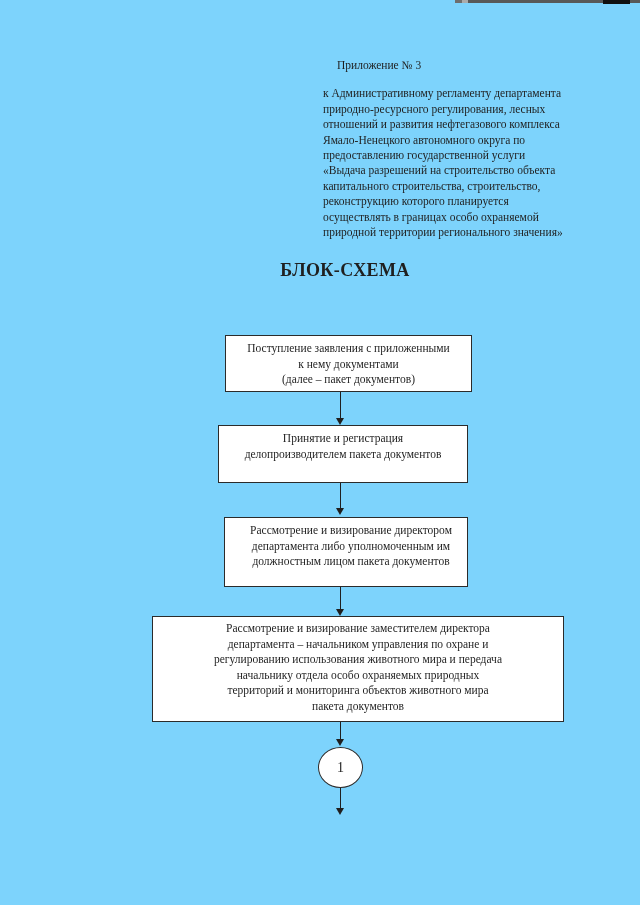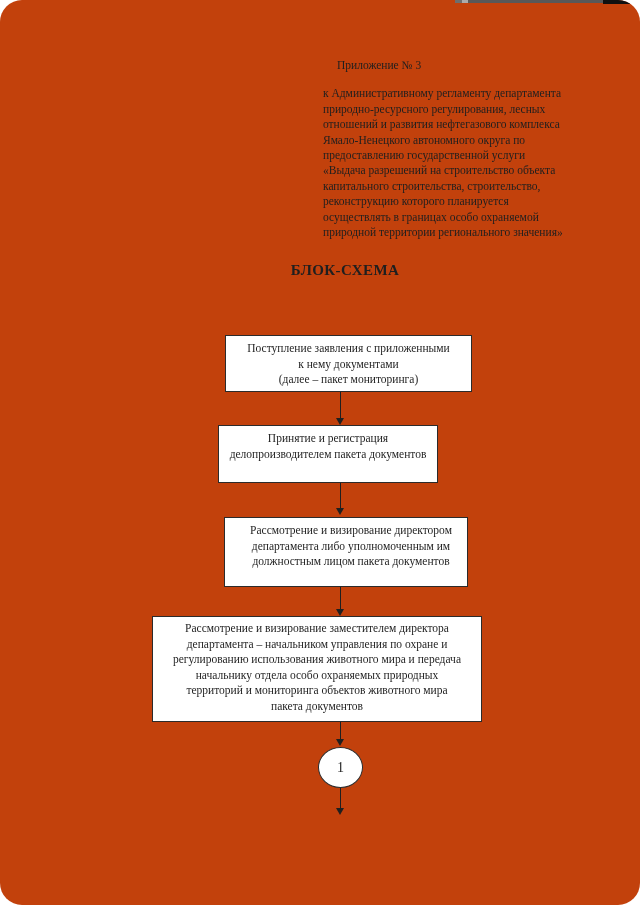--- a/index.html
+++ b/index.html
@@ -4,25 +4,24 @@
 <style>
   html, body {
     margin: 0;
     padding: 0;
     background: #ffffff;
   }
   #page {
     position: relative;
     width: 640px;
     height: 905px;
-    background: #c2410c;
+    background: #7dd3fc;
     overflow: hidden;
     font-family: "Liberation Serif", "DejaVu Serif", serif;
     color: #1f1f1f;
-    border-radius: 22px;
   }
   
   .scan-seg { position: absolute; top: 0; }
   .seg-a { left: 455px; width: 7px;  height: 3px; background: #6e6e6e; }
   .seg-b { left: 462px; width: 6px;  height: 3px; background: #ababab; }
   .seg-c { left: 468px; width: 135px; height: 3px; background: #585858; }
   .seg-d { left: 603px; width: 27px; height: 4px; background: #101010; }
   .seg-e { left: 630px; width: 10px; height: 3px; background: #585858; }
 
   
@@ -46,21 +45,21 @@
   
   .title-block {
     position: absolute;
     left: 145px;
     top: 263px;
     width: 400px;
     text-align: center;
   }
   .doc-title {
     font-weight: bold;
-    font-size: 15px;
+    font-size: 18px;
     letter-spacing: 0.4px;
     line-height: 15px;
   }
   .doc-subtitle {
     font-size: 12.5px;
     line-height: 16px;
   }
 
   
   .flow-box {
@@ -68,23 +67,23 @@
     border: 1px solid #2b2b2b;
     background: #ffffff;
     text-align: center;
     font-size: 11.5px;
     line-height: 15.5px;
     box-sizing: border-box;
     padding-top: 5px;
   }
   .flow-box span { white-space: pre-line; }
   .b1 { left: 225px; top: 335px; width: 247px; height: 57px; }
-  .b2 { left: 218px; top: 425px; width: 220px; height: 58px; }
+  .b2 { left: 218px; top: 425px; width: 250px; height: 58px; }
   .b3 { left: 224px; top: 517px; width: 244px; height: 70px; padding-left: 10px; }
-  .b4 { left: 152px; top: 616px; width: 330px; height: 106px; padding-top: 4px; }
+  .b4 { left: 152px; top: 616px; width: 412px; height: 106px; padding-top: 4px; }
 
   
   .arrow {
     position: absolute;
     left: 340px;
     width: 1px;
     background: #1f1f1f;
   }
   .arrow::after {
     content: "";
@@ -145,21 +144,21 @@
 природной территории регионального значения»</div>
   </div>
 
   <div class="title-block">
     <div class="doc-title">БЛОК-СХЕМА</div>
   </div>
 
   <div class="flow-box b1">
     <span>Поступление заявления с приложенными
 к нему документами
-(далее – пакет мониторинга)</span>
+(далее – пакет документов)</span>
   </div>
   <div class="arrow a1"></div>
 
   <div class="flow-box b2">
     <span>Принятие и регистрация
 делопроизводителем пакета документов</span>
   </div>
   <div class="arrow a2"></div>
 
   <div class="flow-box b3">

